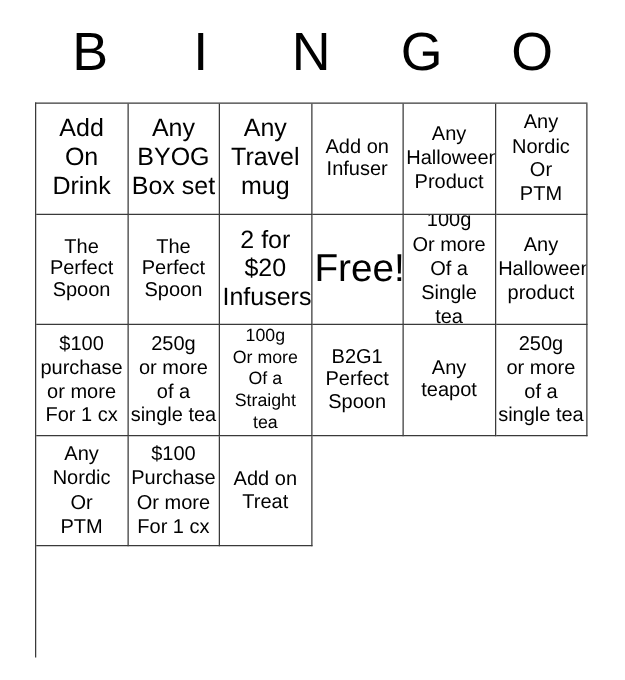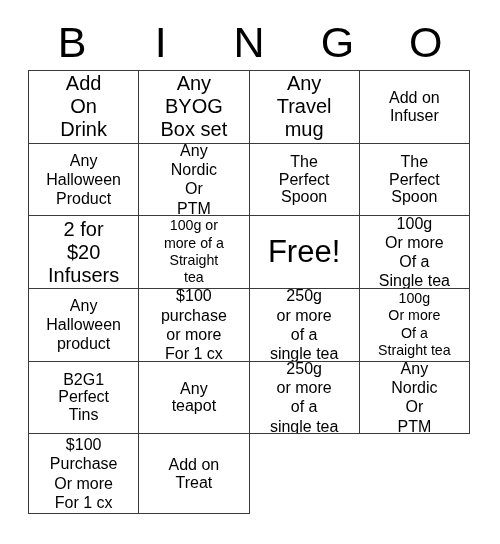--- a/index.html
+++ b/index.html
@@ -38,28 +38,28 @@
     line-height: 1;
     font-weight: 400;
     letter-spacing: 0px;
     color: #000000;
     user-select: none;
   }
   
   #grid {
     position: absolute;
     left: 28px;
-    top: 70px;
+    top: 82px;
     width: 442px;
     height: 444px;
     box-sizing: border-box;
     border-top: 1px solid #3a3a3a;
     border-left: 1px solid #3a3a3a;
     display: grid;
-    grid-template-columns: repeat(4, 1fr);
+    grid-template-columns: repeat(6, 1fr);
     grid-template-rows: repeat(5, 1fr);
   }
   .cell {
     box-sizing: border-box;
     border-right: 1px solid #3a3a3a;
     border-bottom: 1px solid #3a3a3a;
     display: flex;
     align-items: center;
     justify-content: center;
     text-align: center;
@@ -131,26 +131,20 @@
       <div class="cell sz-lg">
         <span class="cell-text">The
 Perfect
 Spoon</span>
       </div>
       <div class="cell sz-md">
         <span class="cell-text">2 for
 $20
 Infusers</span>
       </div>
-      <div class="cell sz-xs">
-        <span class="cell-text">100g or
-more of a
-Straight
-tea</span>
-      </div>
       <div class="cell sz-xl">
         <span class="cell-text">Free!</span>
       </div>
       <div class="cell sz-sm">
         <span class="cell-text">100g
 Or more
 Of a
 Single tea</span>
       </div>
       <div class="cell sz-sm">
@@ -172,21 +166,21 @@
       </div>
       <div class="cell sz-xs">
         <span class="cell-text">100g
 Or more
 Of a
 Straight tea</span>
       </div>
       <div class="cell sz-lg">
         <span class="cell-text">B2G1
 Perfect
-Tins</span>
+Spoon</span>
       </div>
       <div class="cell sz-lg">
         <span class="cell-text">Any
 teapot</span>
       </div>
       <div class="cell sz-sm">
         <span class="cell-text">250g
 or more
 of a
 single tea</span>

